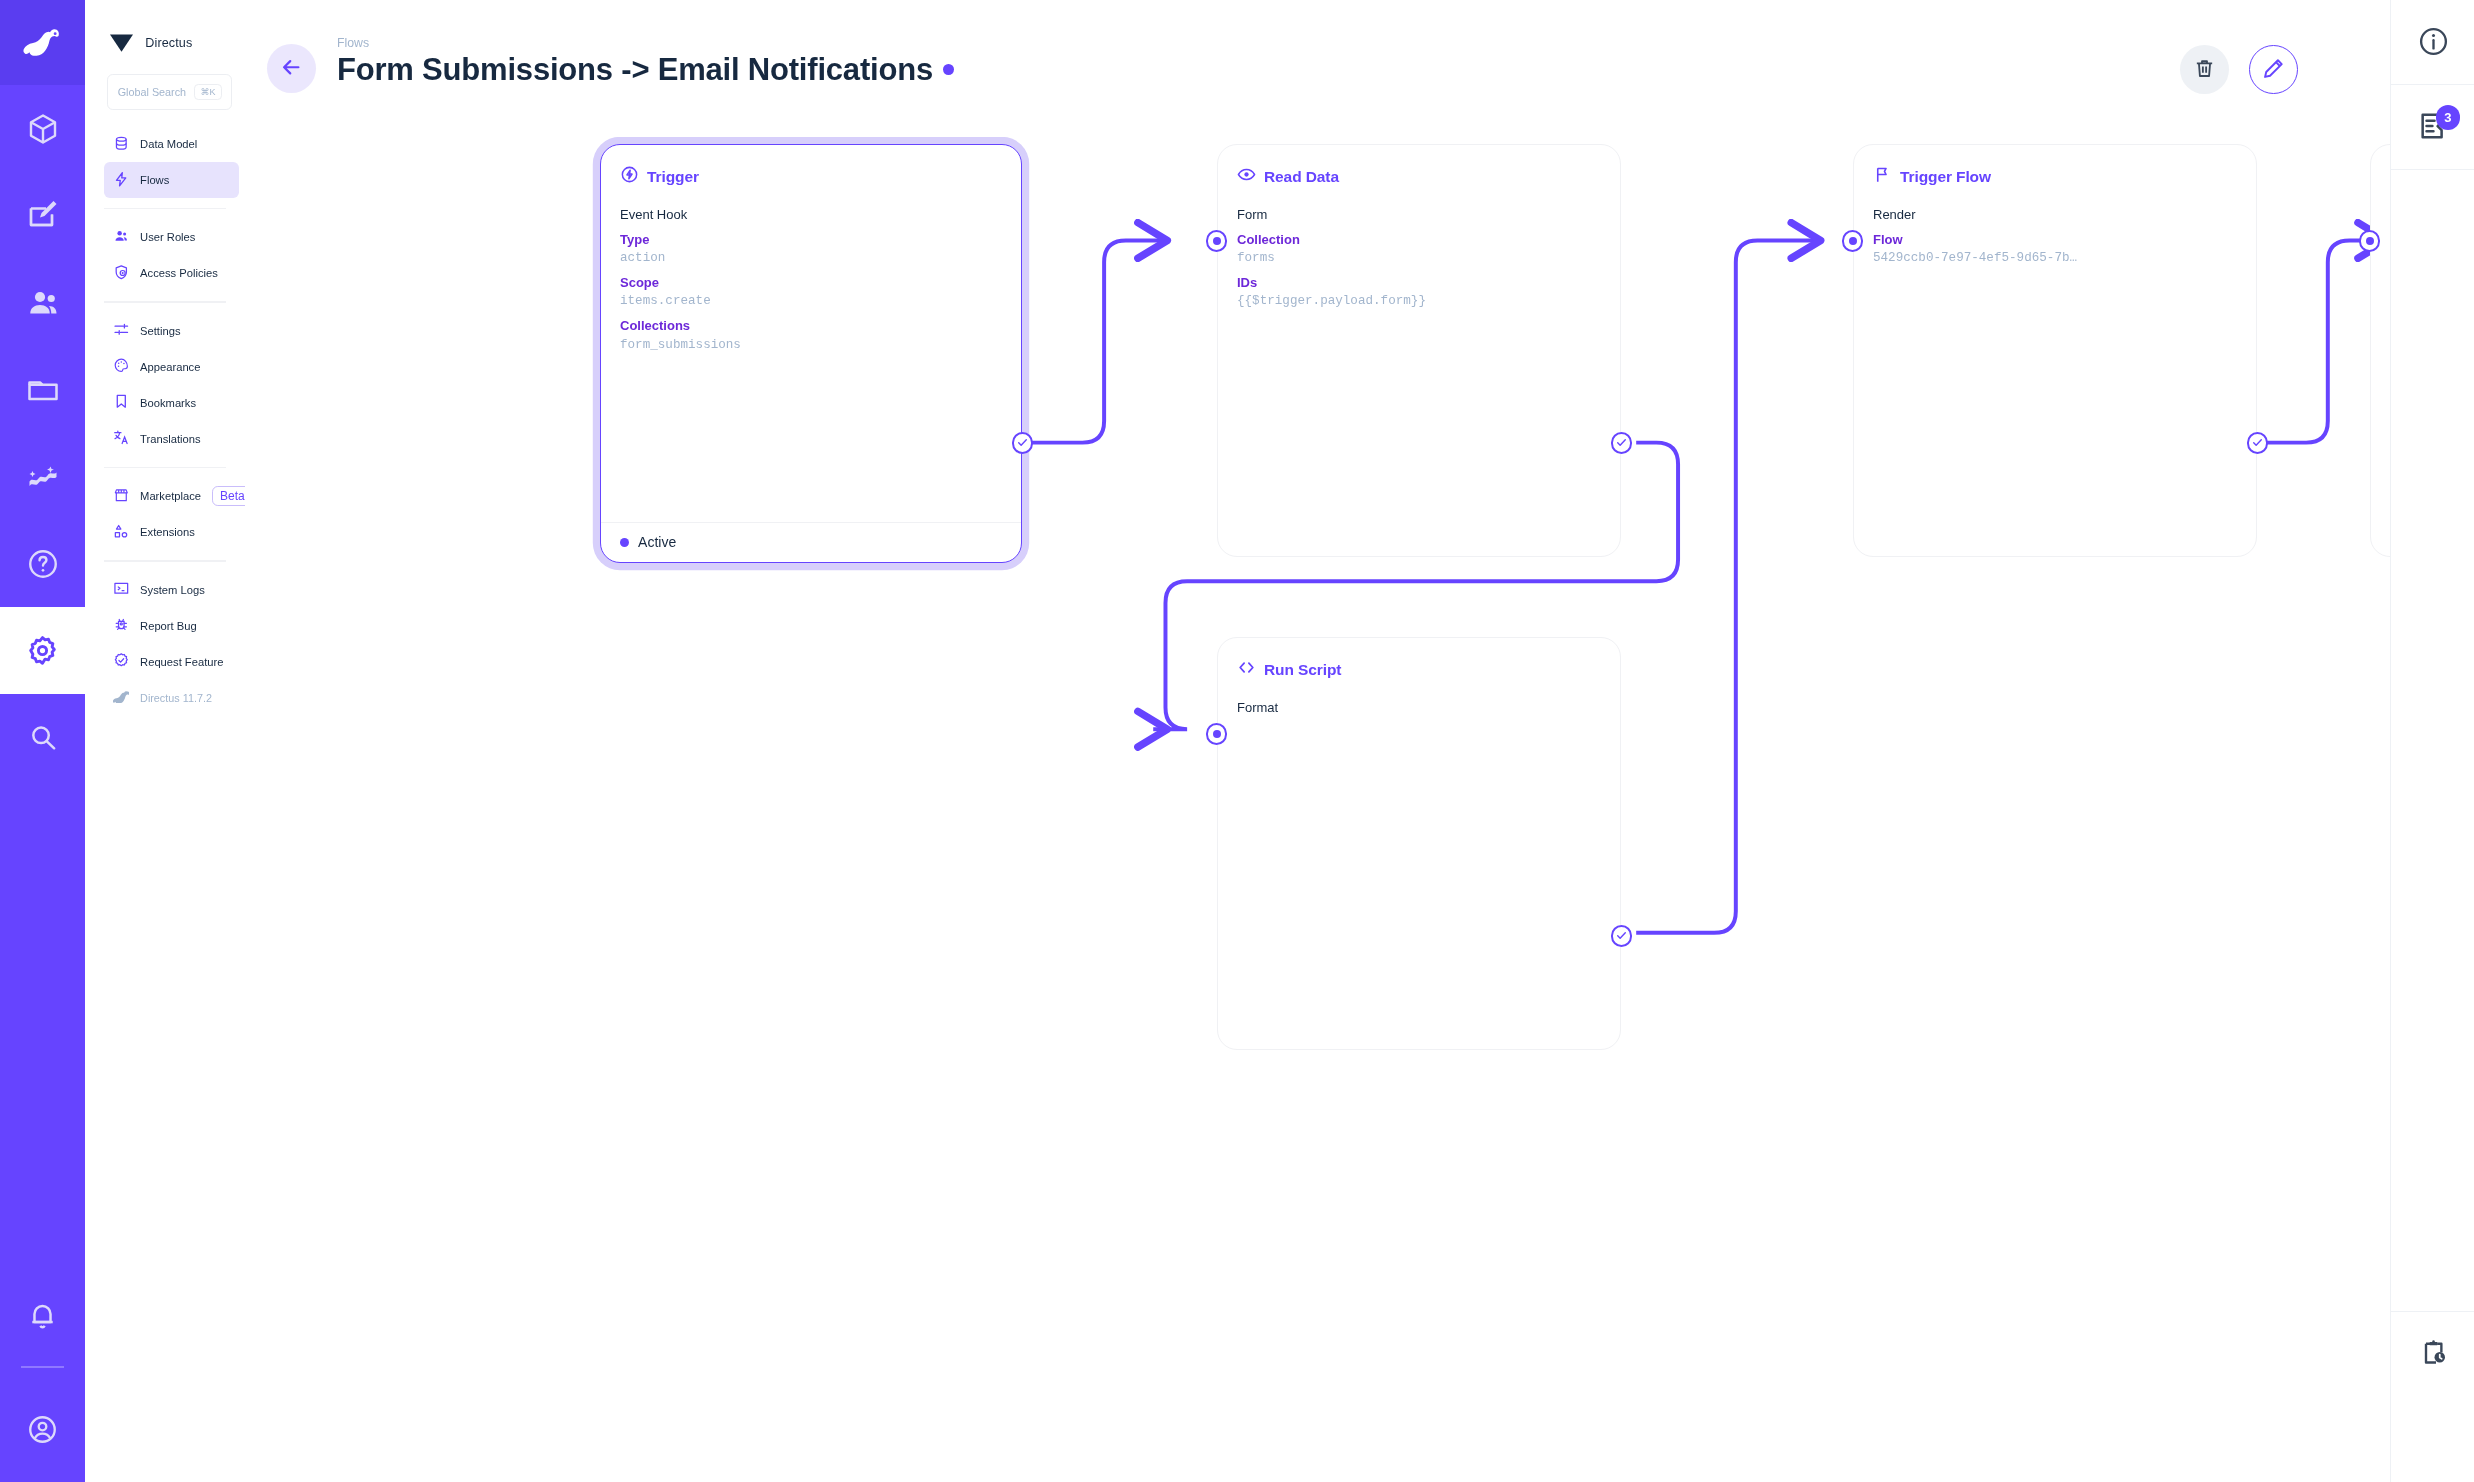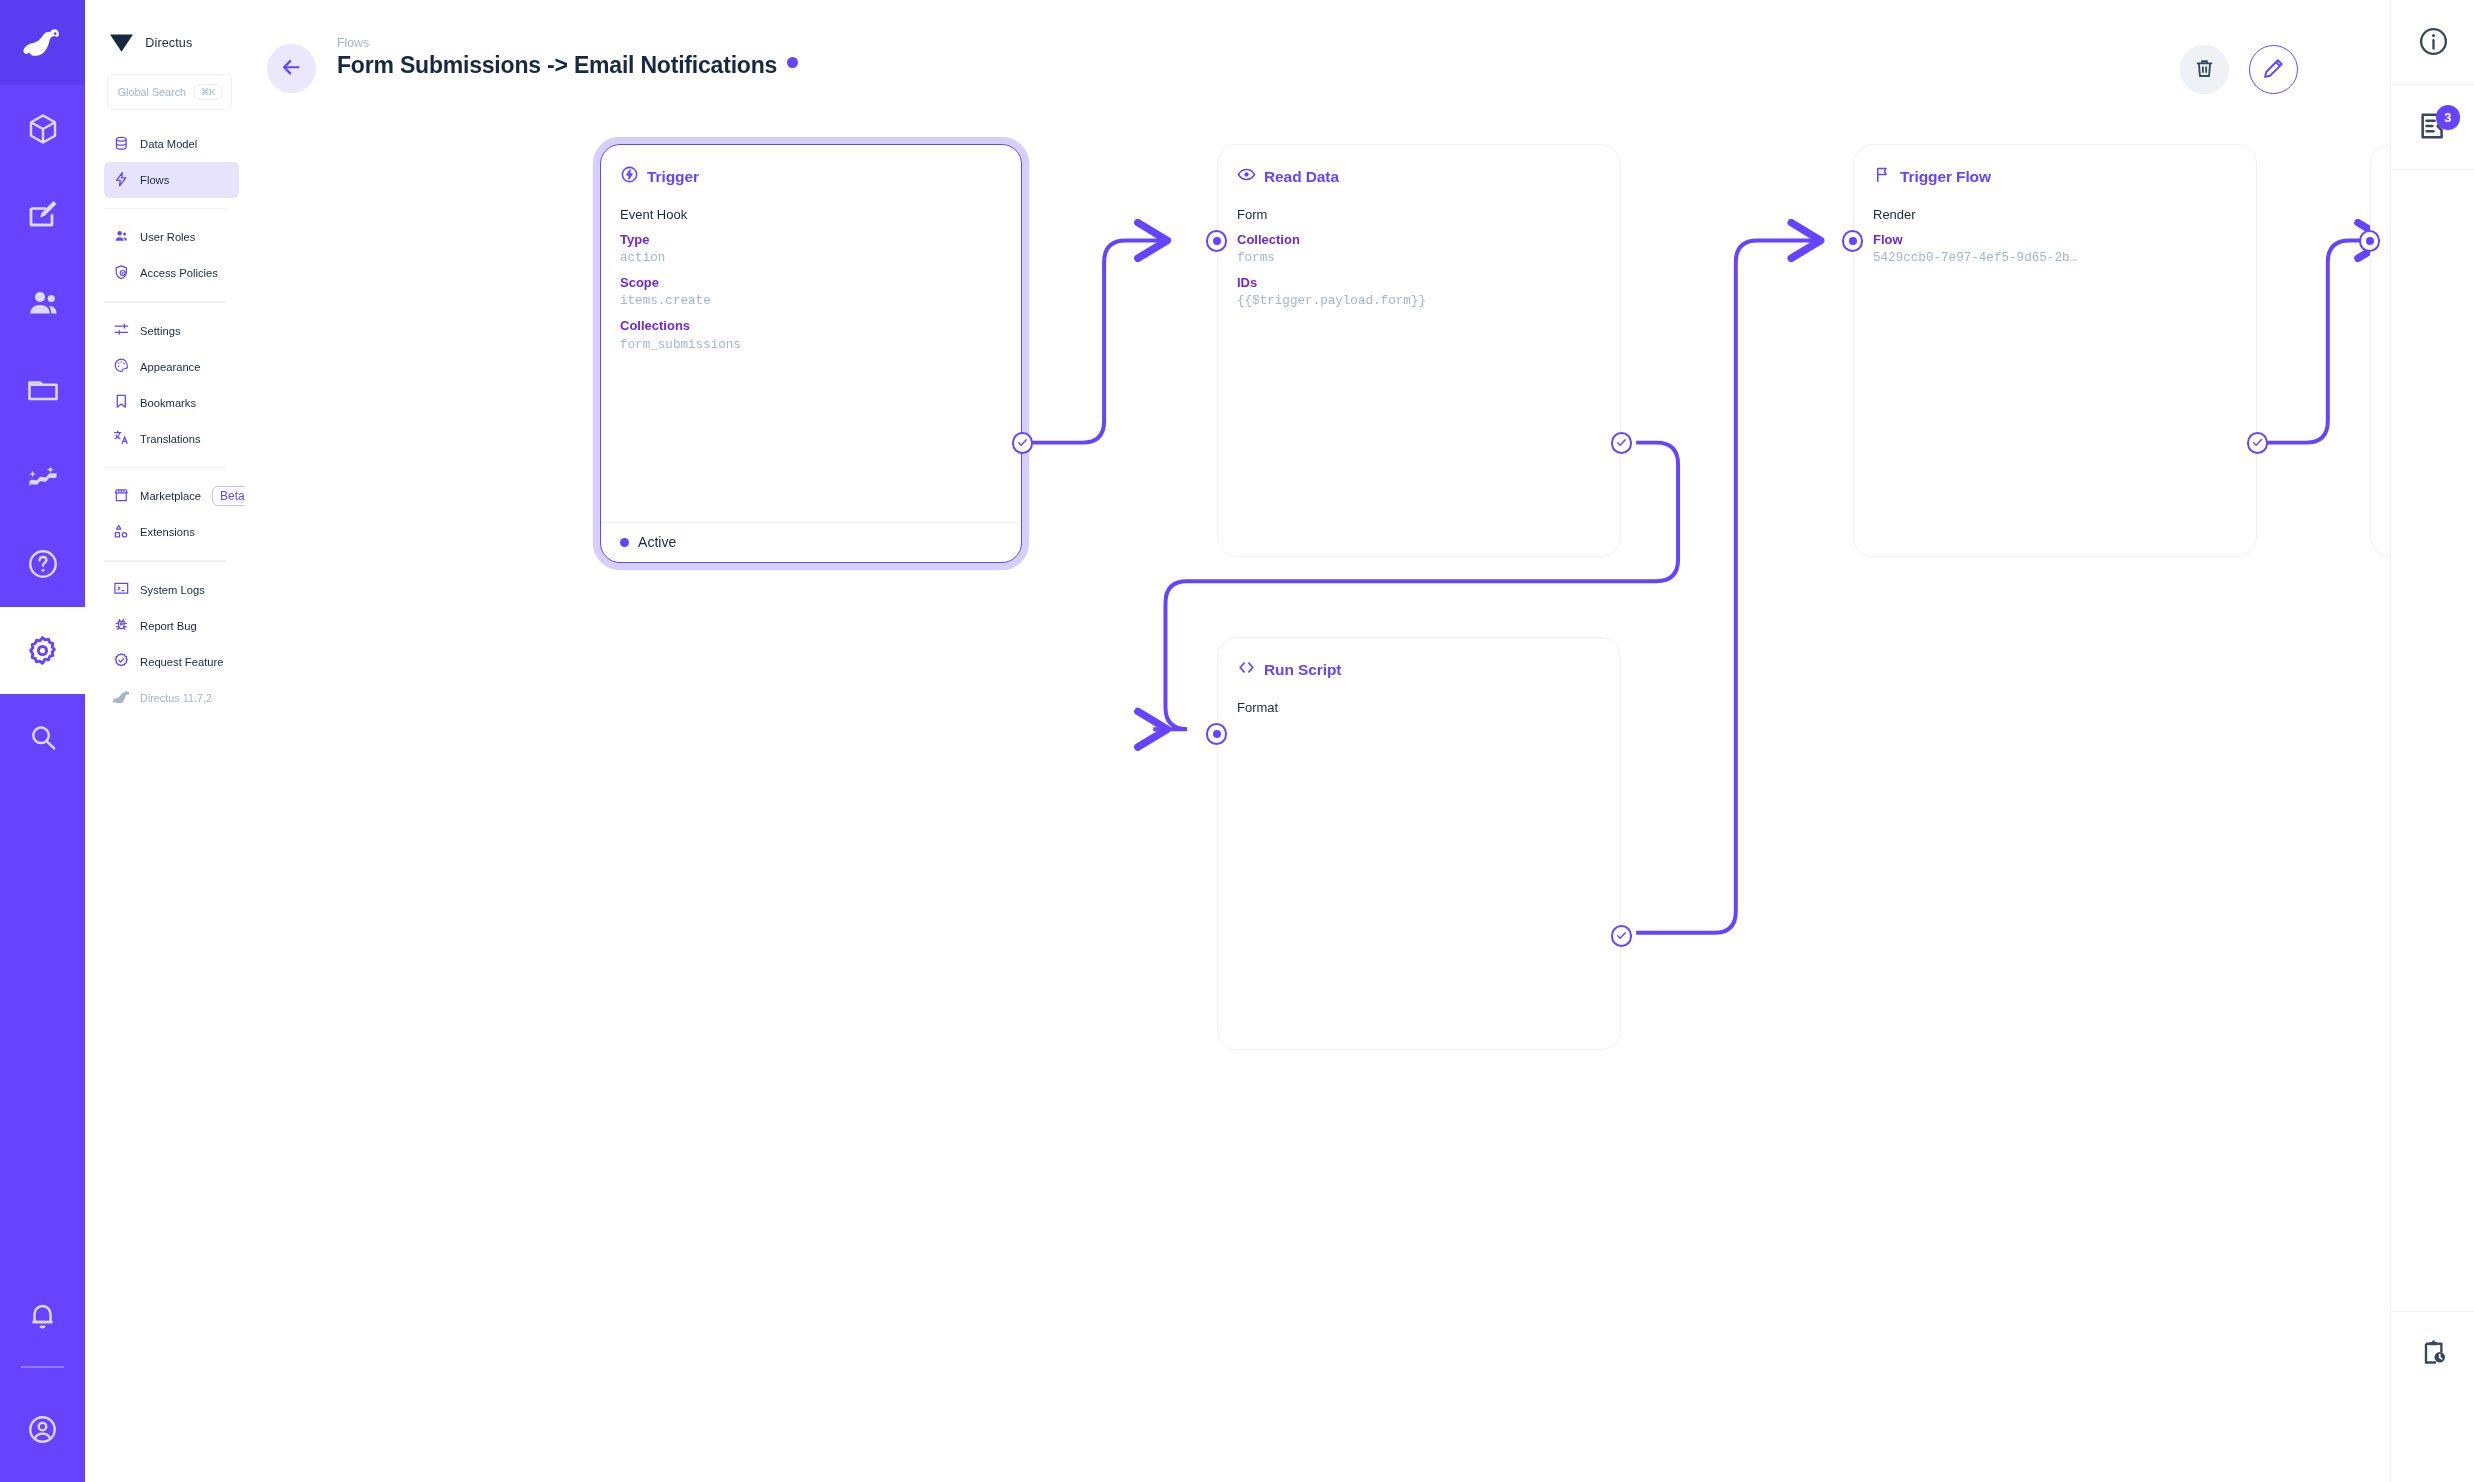--- a/index.html
+++ b/index.html
@@ -77,21 +77,21 @@
   .main { flex: 1 1 auto; position: relative; background: #fff; overflow: hidden; }
   .header { position: absolute; left: 0; top: 0; right: 0; height: 137px; background: #fff; z-index: 6; }
   .back-btn {
     position: absolute; left: 21.7px; top: 44px;
     width: 49px; height: 49px; border-radius: 50%;
     background: #ebe7fd; display: flex; align-items: center; justify-content: center;
   }
   .bc { position: absolute; left: 92px; top: 36px; font-size: 12.3px; color: #a2b5cd; }
   .title {
     position: absolute; left: 92px; top: 52px;
-    font-size: 23px; font-weight: 700; color: #172940; white-space: nowrap;
+    font-size: 31px; font-weight: 700; color: #172940; white-space: nowrap;
     letter-spacing: -0.2px;
   }
   .title-dot {
     display: inline-block; width: 10.8px; height: 10.8px; border-radius: 50%;
     background: #6644ff; margin-left: 10px; vertical-align: 5px;
   }
   .hdr-actions { position: absolute; right: 92px; top: 45px; display: flex; gap: 20px; }
   .circ-btn {
     width: 49px; height: 49px; border-radius: 50%;
     display: flex; align-items: center; justify-content: center;
@@ -584,21 +584,21 @@
           <span>
             <svg width="19" height="19" viewBox="0 0 24 24" fill="none" stroke="#6644ff" stroke-width="2" stroke-linejoin="round">
               <path d="M6 21V4M6 4.4h10.5l-2 3.8 2 3.8H6"></path>
             </svg>
           </span>
           <span>Trigger Flow</span>
         </div>
         <div class="node-body">
           <div class="n-head">Render</div>
           <div class="n-key">Flow</div>
-          <div class="n-val">5429ccb0-7e97-4ef5-9d65-2b…</div>
+          <div class="n-val">5429ccb0-7e97-4ef5-9d65-7b…</div>
         </div>
         <div class="port port-in" style="left:-12.3px; top:85px;"></div>
         <div class="port port-ok" style="right:-12.3px; top:287px;">
           <svg width="13" height="13" viewBox="0 0 24 24" fill="none" stroke="#6644ff" stroke-width="2.6" stroke-linecap="round" stroke-linejoin="round">
               <path d="M5 12.5l4.5 4.5L19 7"></path>
             </svg>
         </div>
       </div>
 
       <div class="node" style="left:2125px; top:144px; width:404px; height:413px;">

